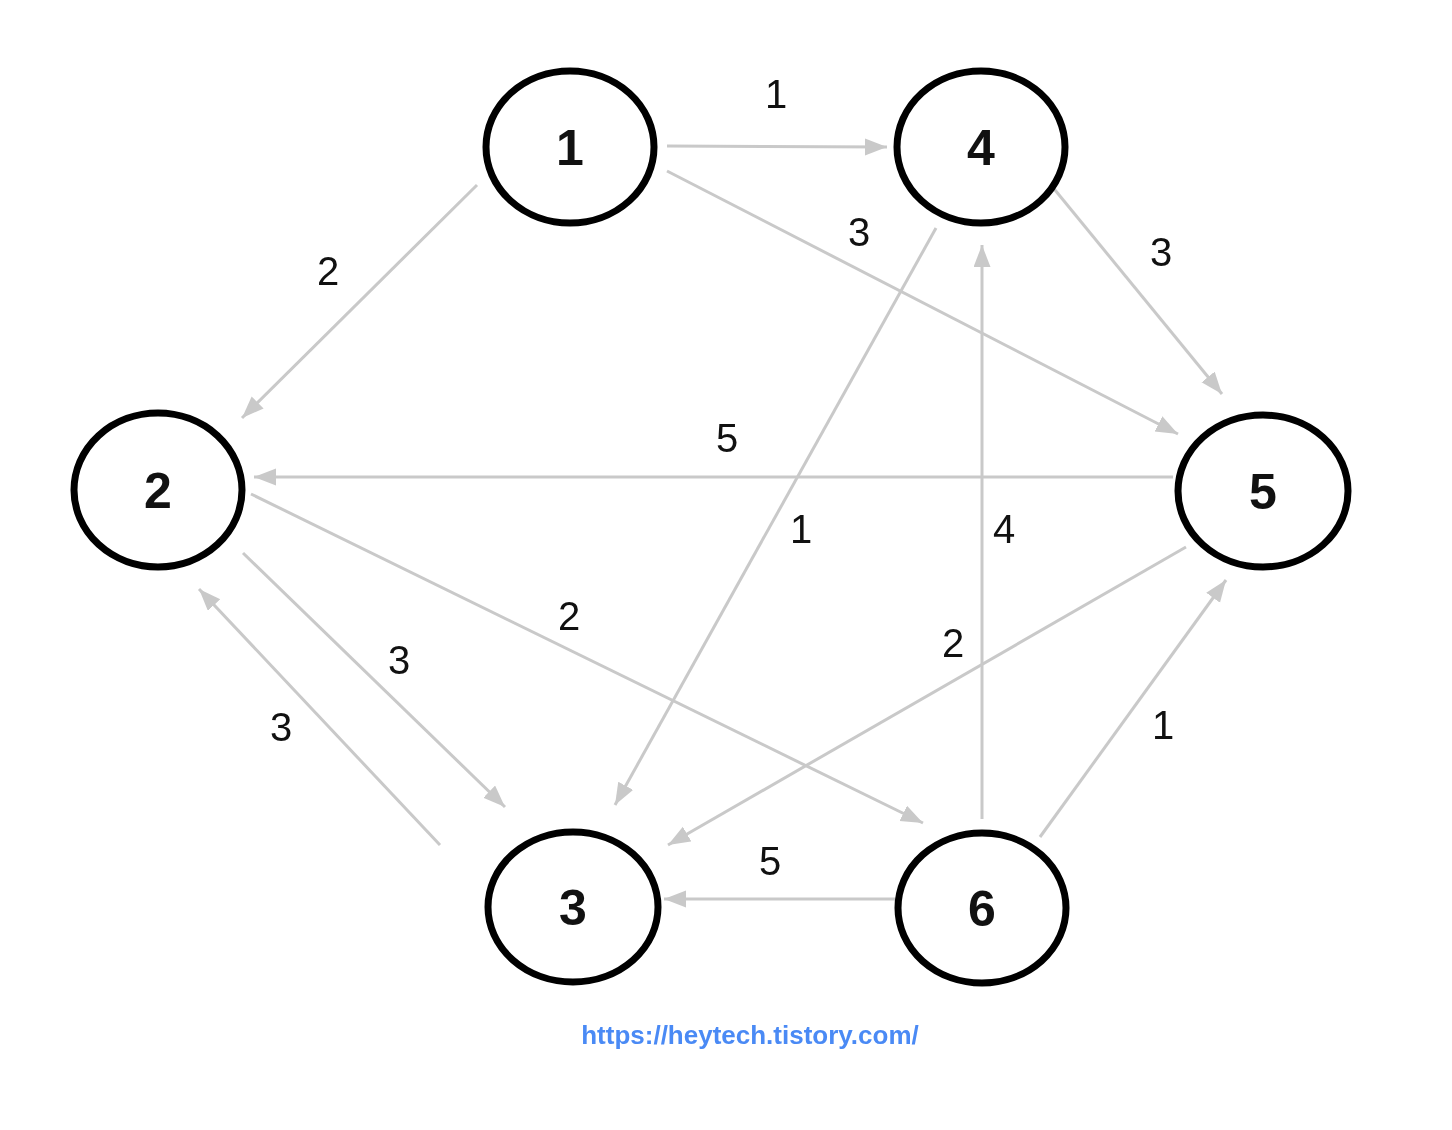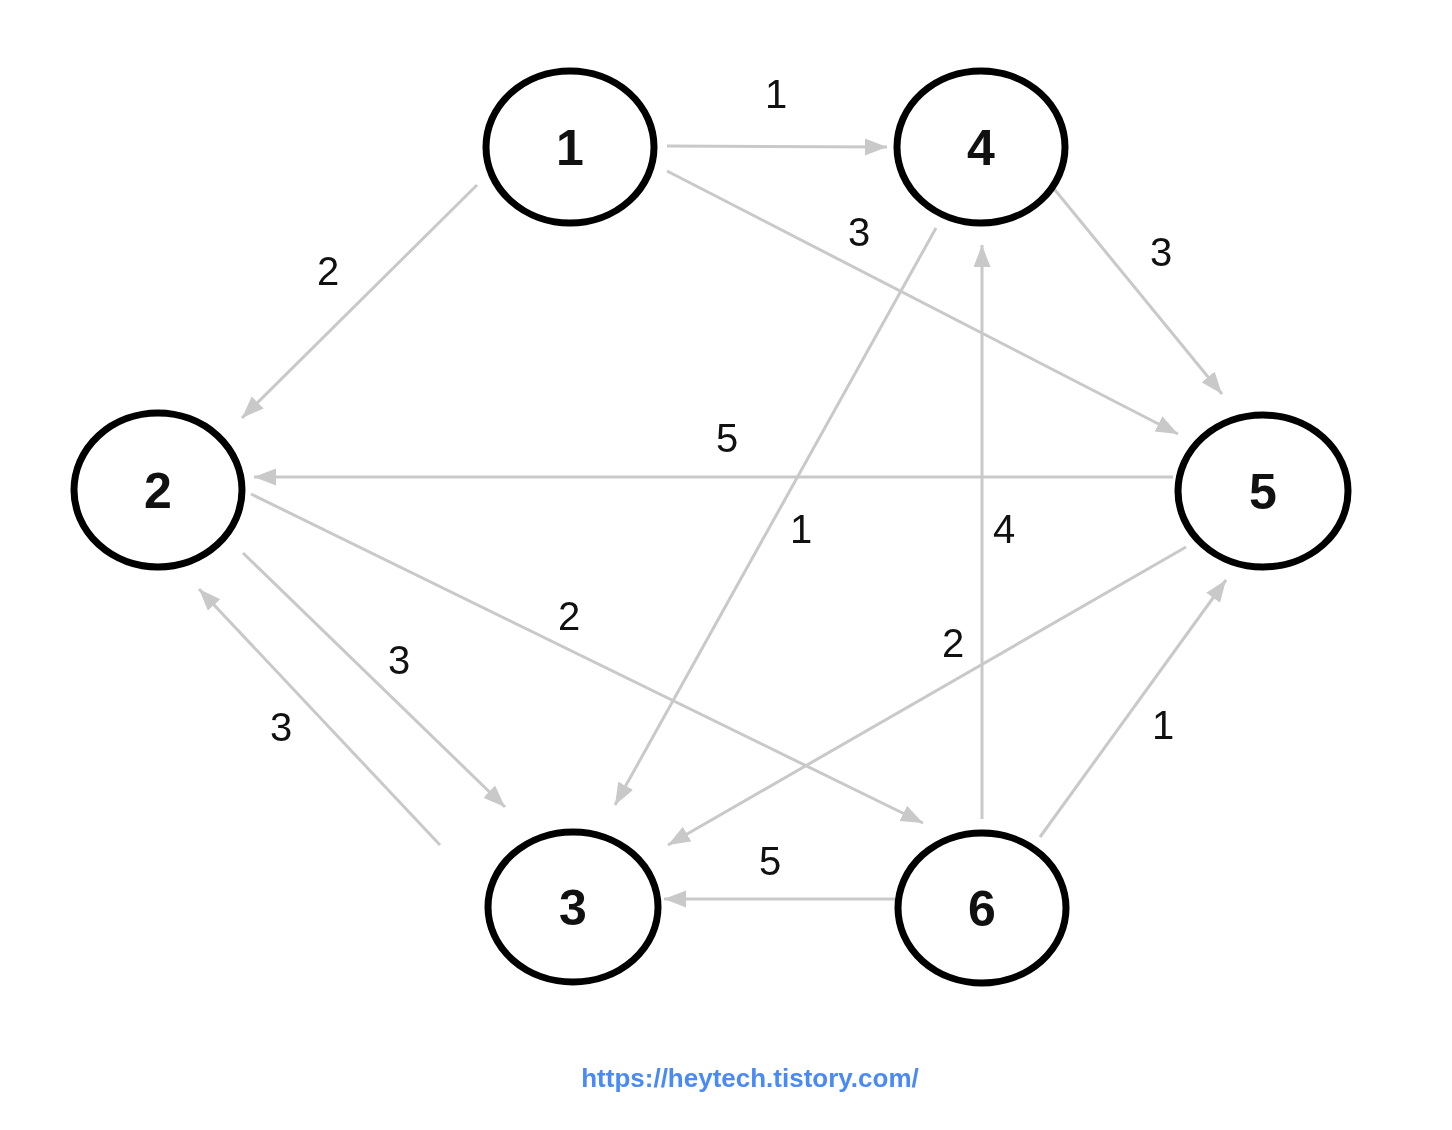--- a/index.html
+++ b/index.html
@@ -42,21 +42,21 @@
   .weight-label {
     font-family: "Liberation Sans", sans-serif;
     font-size: 40px;
     font-weight: 400;
     fill: #111111;
     text-anchor: middle;
   }
   .footer {
     position: absolute;
     left: 750px;
-    top: 1063px;
+    top: 1020px;
     transform: translateX(-50%);
     color: #4a8af5;
     font-size: 26px;
     font-weight: 700;
     white-space: nowrap;
     cursor: pointer;
   }
 </style>
 </head>
 <body>

